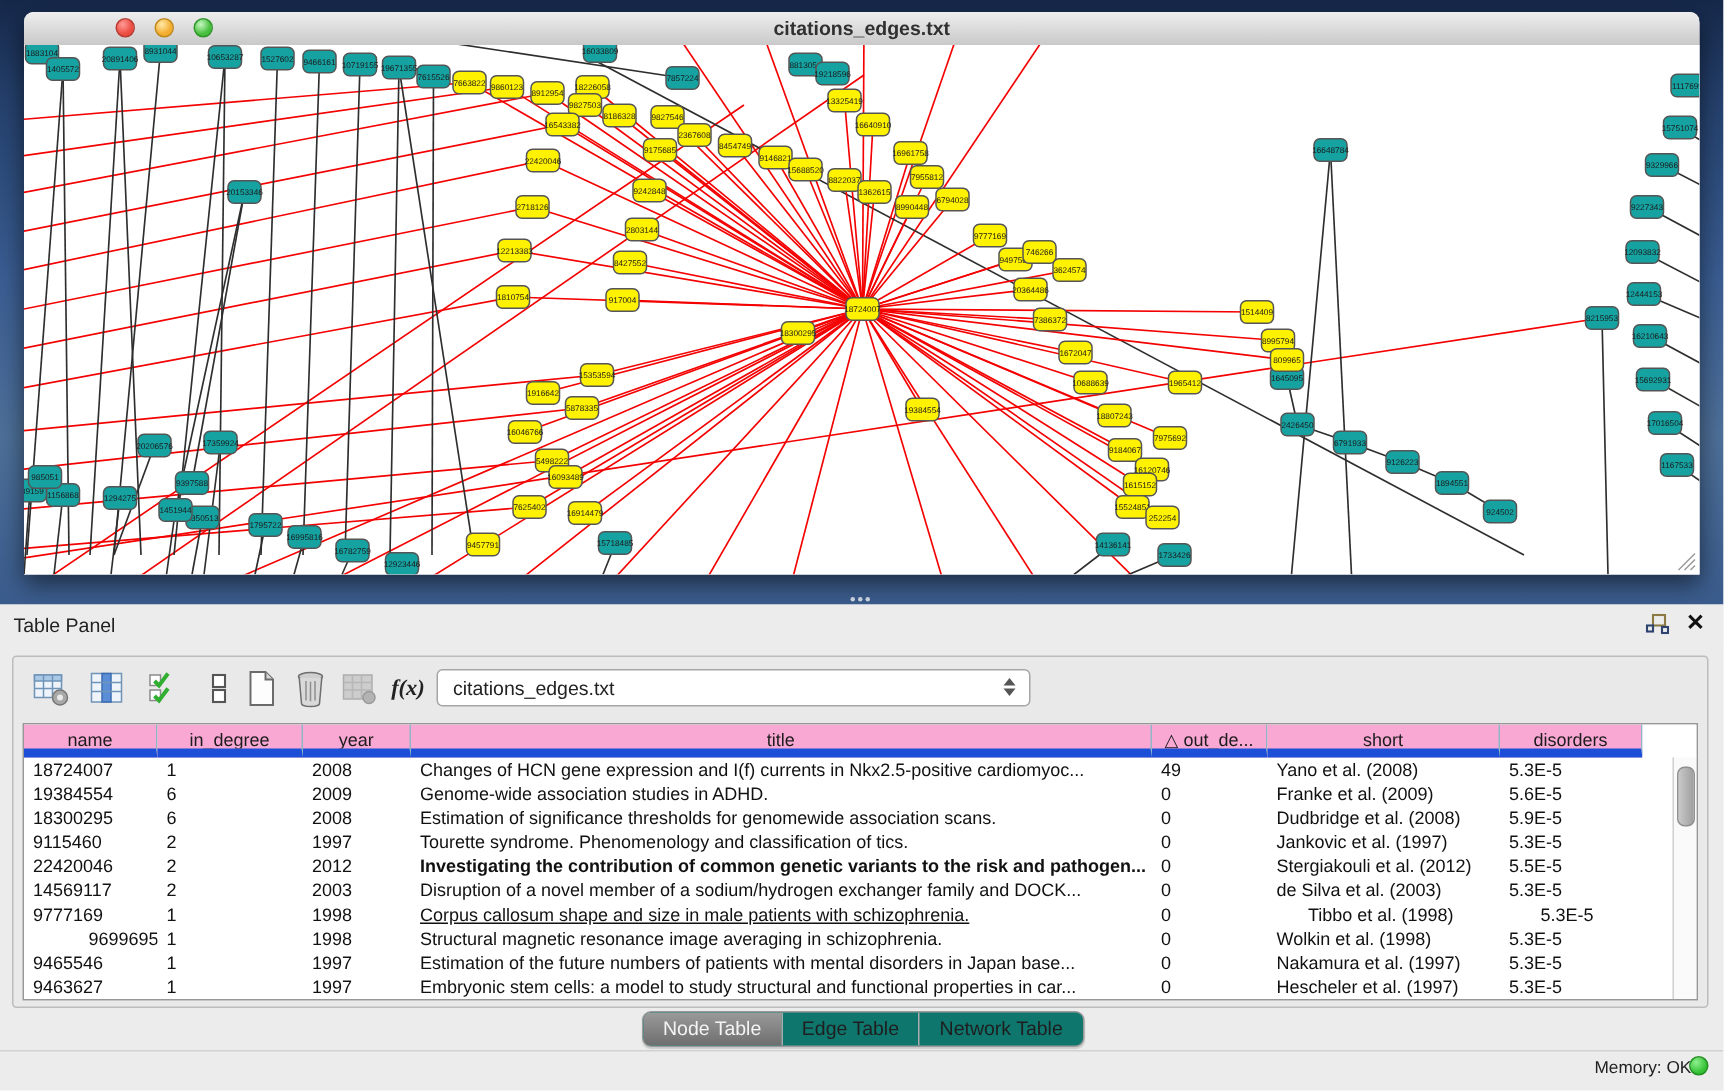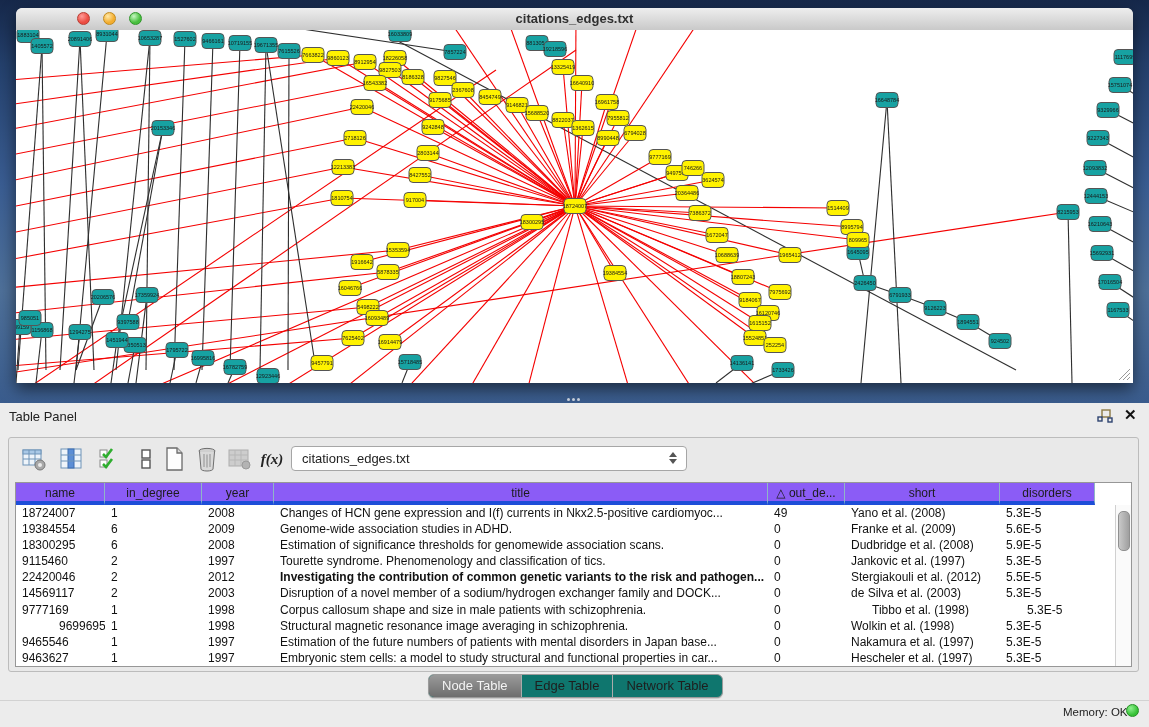--- a/index.html
+++ b/index.html
@@ -41,21 +41,21 @@
       border:1px solid #a6a6a6;border-radius:4px;font-size:13px;line-height:23px;color:#222;padding-left:10px;}
   .ddarrows{position:absolute;right:9px;top:5px;display:flex;flex-direction:column;gap:2px;}
   .ddarrows i{display:block;width:0;height:0;border-left:4px solid transparent;border-right:4px solid transparent;}
   .ddarrows .up{border-bottom:5px solid #555;}
   .ddarrows .dn{border-top:5px solid #555;}
 
   
   .ttable{position:absolute;left:6px;top:44px;width:1117px;height:185px;background:#fff;
     border:1px solid #979797;box-sizing:border-box;overflow:hidden;}
   .thead{display:flex;height:22px;}
-  .th{box-sizing:border-box;background:#8b5cf6;border-right:1px solid #8fb6c6;border-bottom:4px solid #1d4ed8;
+  .th{box-sizing:border-box;background:#f9a8d4;border-right:1px solid #8fb6c6;border-bottom:6px solid #1d4ed8;
       font-size:12px;line-height:21px;text-align:center;color:#1c1c1c;overflow:hidden;white-space:nowrap;}
   .th.fill{background:#fff;border-right:none;border-bottom:1px solid #fff;flex:1;}
   .tr{display:flex;height:16.1px;}
   .td{box-sizing:border-box;font-size:12px;line-height:16px;padding-left:6px;white-space:nowrap;overflow:hidden;color:#111;}
   .vscroll{position:absolute;right:0;top:22px;bottom:0;width:15px;background:#fafafa;border-left:1px solid #d0d0d0;}
   .vthumb{position:absolute;left:2px;top:6px;width:10px;height:38px;border-radius:5px;
     background:linear-gradient(90deg,#c9c9c9,#9f9f9f);border:1px solid #909090;}
 
   
   .tabsbar{position:absolute;left:428px;top:674px;height:22px;display:flex;border:1px solid #9b9b9b;
@@ -801,21 +801,21 @@
           <div class="td" style="width: 72px;">2003</div>
           <div class="td" style="width: 494px;">Disruption of a novel member of a sodium/hydrogen exchanger family and DOCK...</div>
           <div class="td" style="width: 77px;">0</div>
           <div class="td" style="width: 155px;">de Silva et al. (2003)</div>
           <div class="td" style="width: 95px;">5.3E-5</div>
         </div>
         <div class="tr">
           <div class="td" style="width: 89px;">9777169</div>
           <div class="td" style="width: 97px;">1</div>
           <div class="td" style="width: 72px;">1998</div>
-          <div class="td" style="width: 494px;">Corpus callosum shape and size in male patients with schizophrenia.</div>
+          <div class="td" style="width: 494px; text-decoration: underline;">Corpus callosum shape and size in male patients with schizophrenia.</div>
           <div class="td" style="width: 77px;">0</div>
           <div class="td" style="width: 155px; margin-left: 21px;">Tibbo et al. (1998)</div>
           <div class="td" style="width: 95px;">5.3E-5</div>
         </div>
         <div class="tr">
           <div class="td" style="width: 89px; padding-left: 43px;">9699695</div>
           <div class="td" style="width: 97px;">1</div>
           <div class="td" style="width: 72px;">1998</div>
           <div class="td" style="width: 494px;">Structural magnetic resonance image averaging in schizophrenia.</div>
           <div class="td" style="width: 77px;">0</div>

